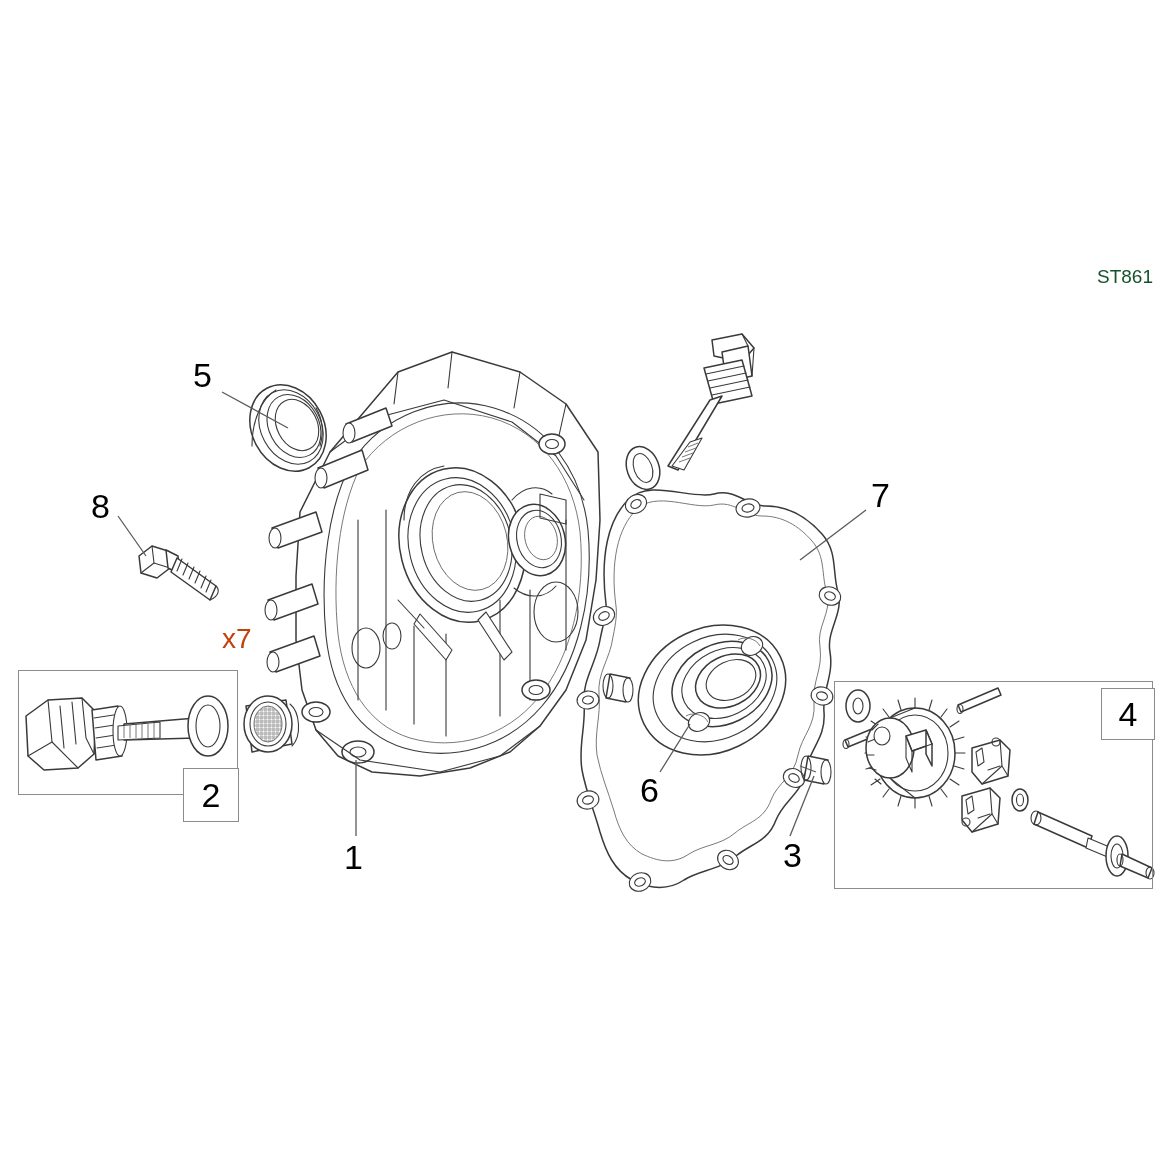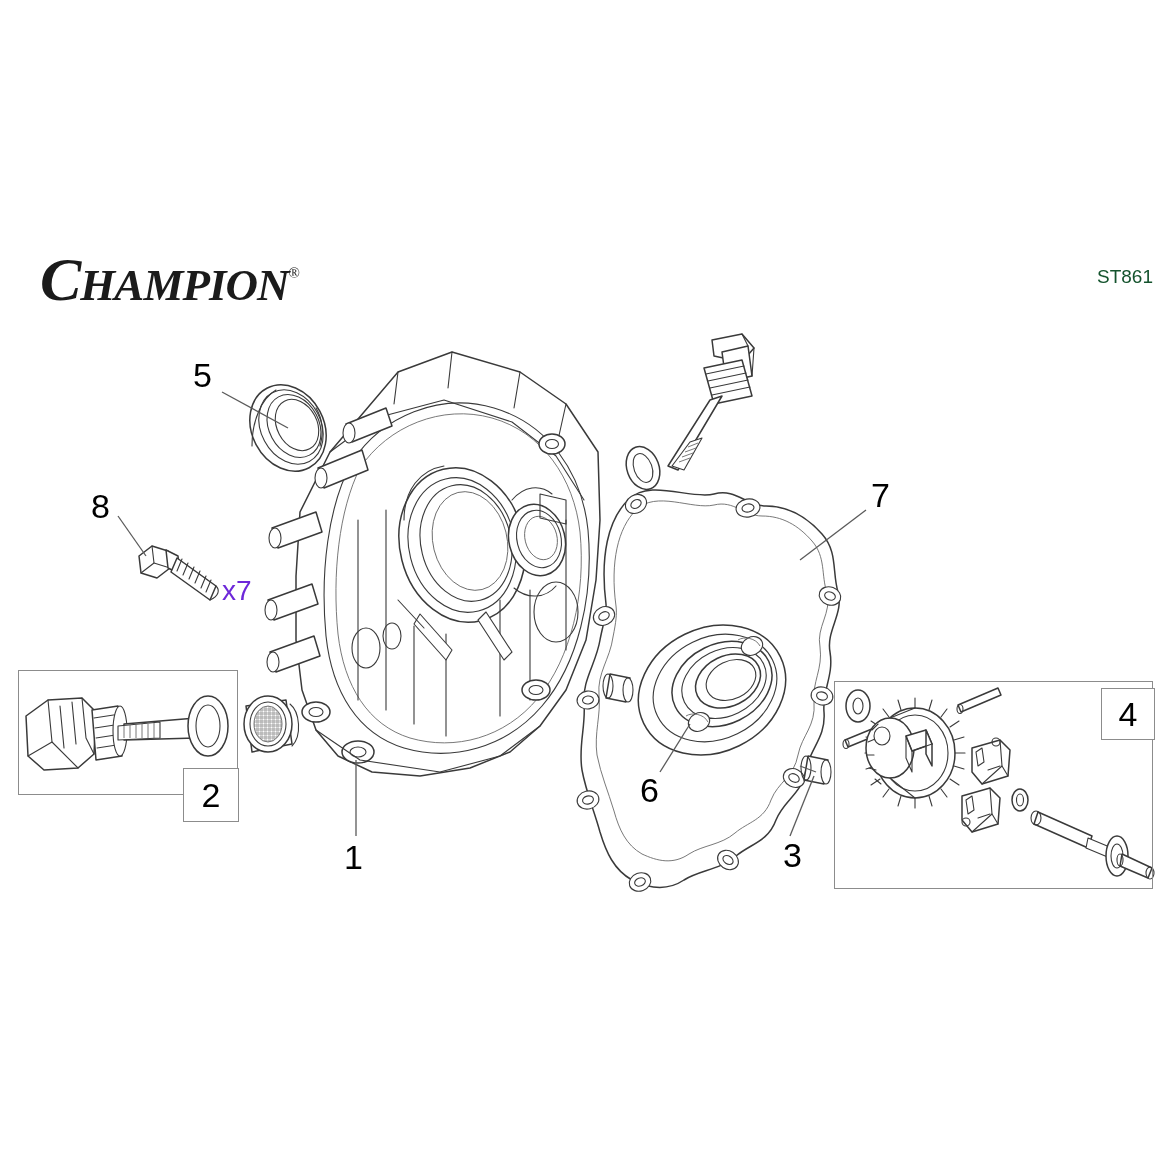--- a/index.html
+++ b/index.html
@@ -68,23 +68,24 @@
   .callout {
     position: absolute;
     font-size: 34px;
     color: #000;
     line-height: 1;
     white-space: nowrap;
   }
   .qty-label {
     position: absolute;
     font-size: 28px;
-    color: #6d28d9;
+    color: #c2410c;
     line-height: 1;
     white-space: nowrap;
+    margin-top: 48px;
   }
 
   
   .inset-frame {
     position: absolute;
     border: 1.4px solid #8c8c8c;
     background: transparent;
   }
   .inset-tag {
     position: absolute;
@@ -96,23 +97,20 @@
     font-size: 34px;
     color: #000;
     line-height: 1;
   }
 </style>
 </head>
 <body>
 
 <div id="header">
 
-  <div id="logo">
-    <span class="lead">C</span><span class="rest">HAMPION</span><span class="reg">®</span>
-  </div>
 
 
   <div id="model-code">ST861</div>
 </div>
 
 <div id="diagram">
 <svg width="1173" height="1173" viewBox="0 0 1173 1173" xmlns="http://www.w3.org/2000/svg">
   <defs>
     <style>
       .ln   { fill:none; stroke:#3a3a3a; stroke-width:1.5; stroke-linejoin:round; stroke-linecap:round; }

